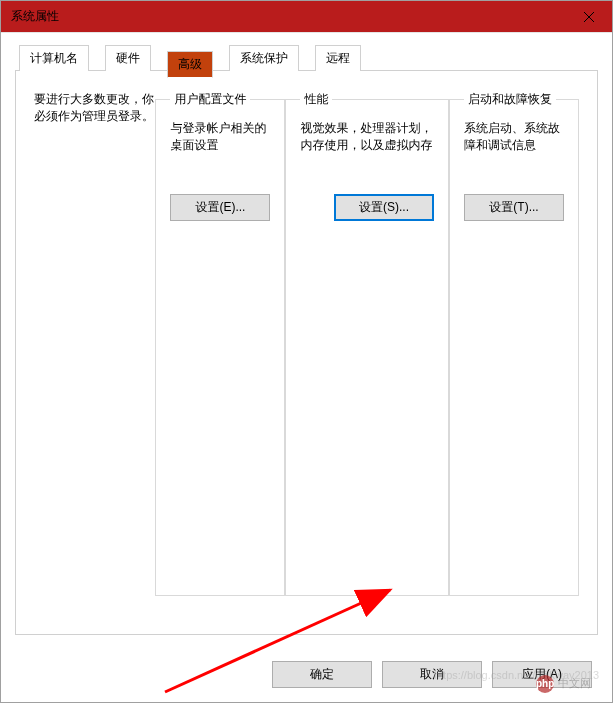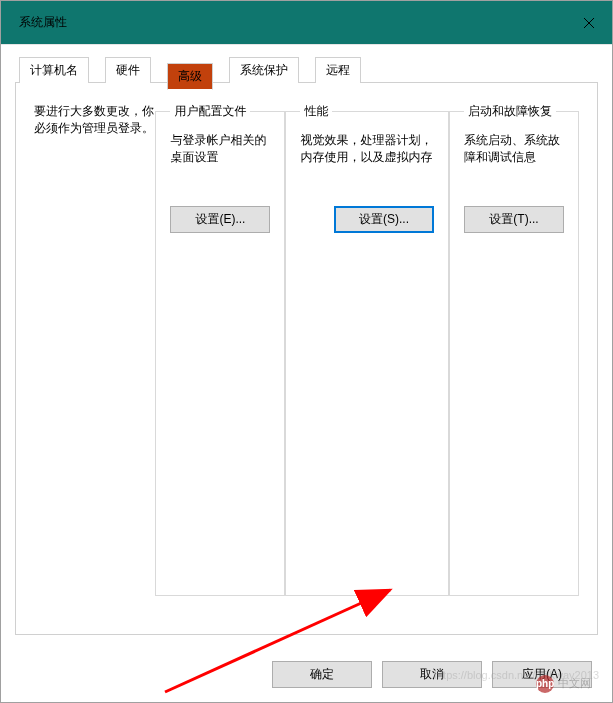--- a/index.html
+++ b/index.html
@@ -14,25 +14,25 @@
     }
     .window {
       width: 613px;
       height: 703px;
       background: #fff;
       border: 1px solid #a0a0a0;
       display: flex;
       flex-direction: column;
     }
     .titlebar {
-      height: 44px;
+      height: 32px;
       display: flex;
       align-items: center;
-      padding-left: 18px;
-      background: #0f766e;
+      padding-left: 10px;
+      background: #b91c1c;
       border-bottom: 1px solid #e5e5e5;
     }
     .title-text {
       flex: 1;
       font-size: 12px;
     }
     .close-btn {
       width: 46px;
       height: 30px;
       display: flex;

